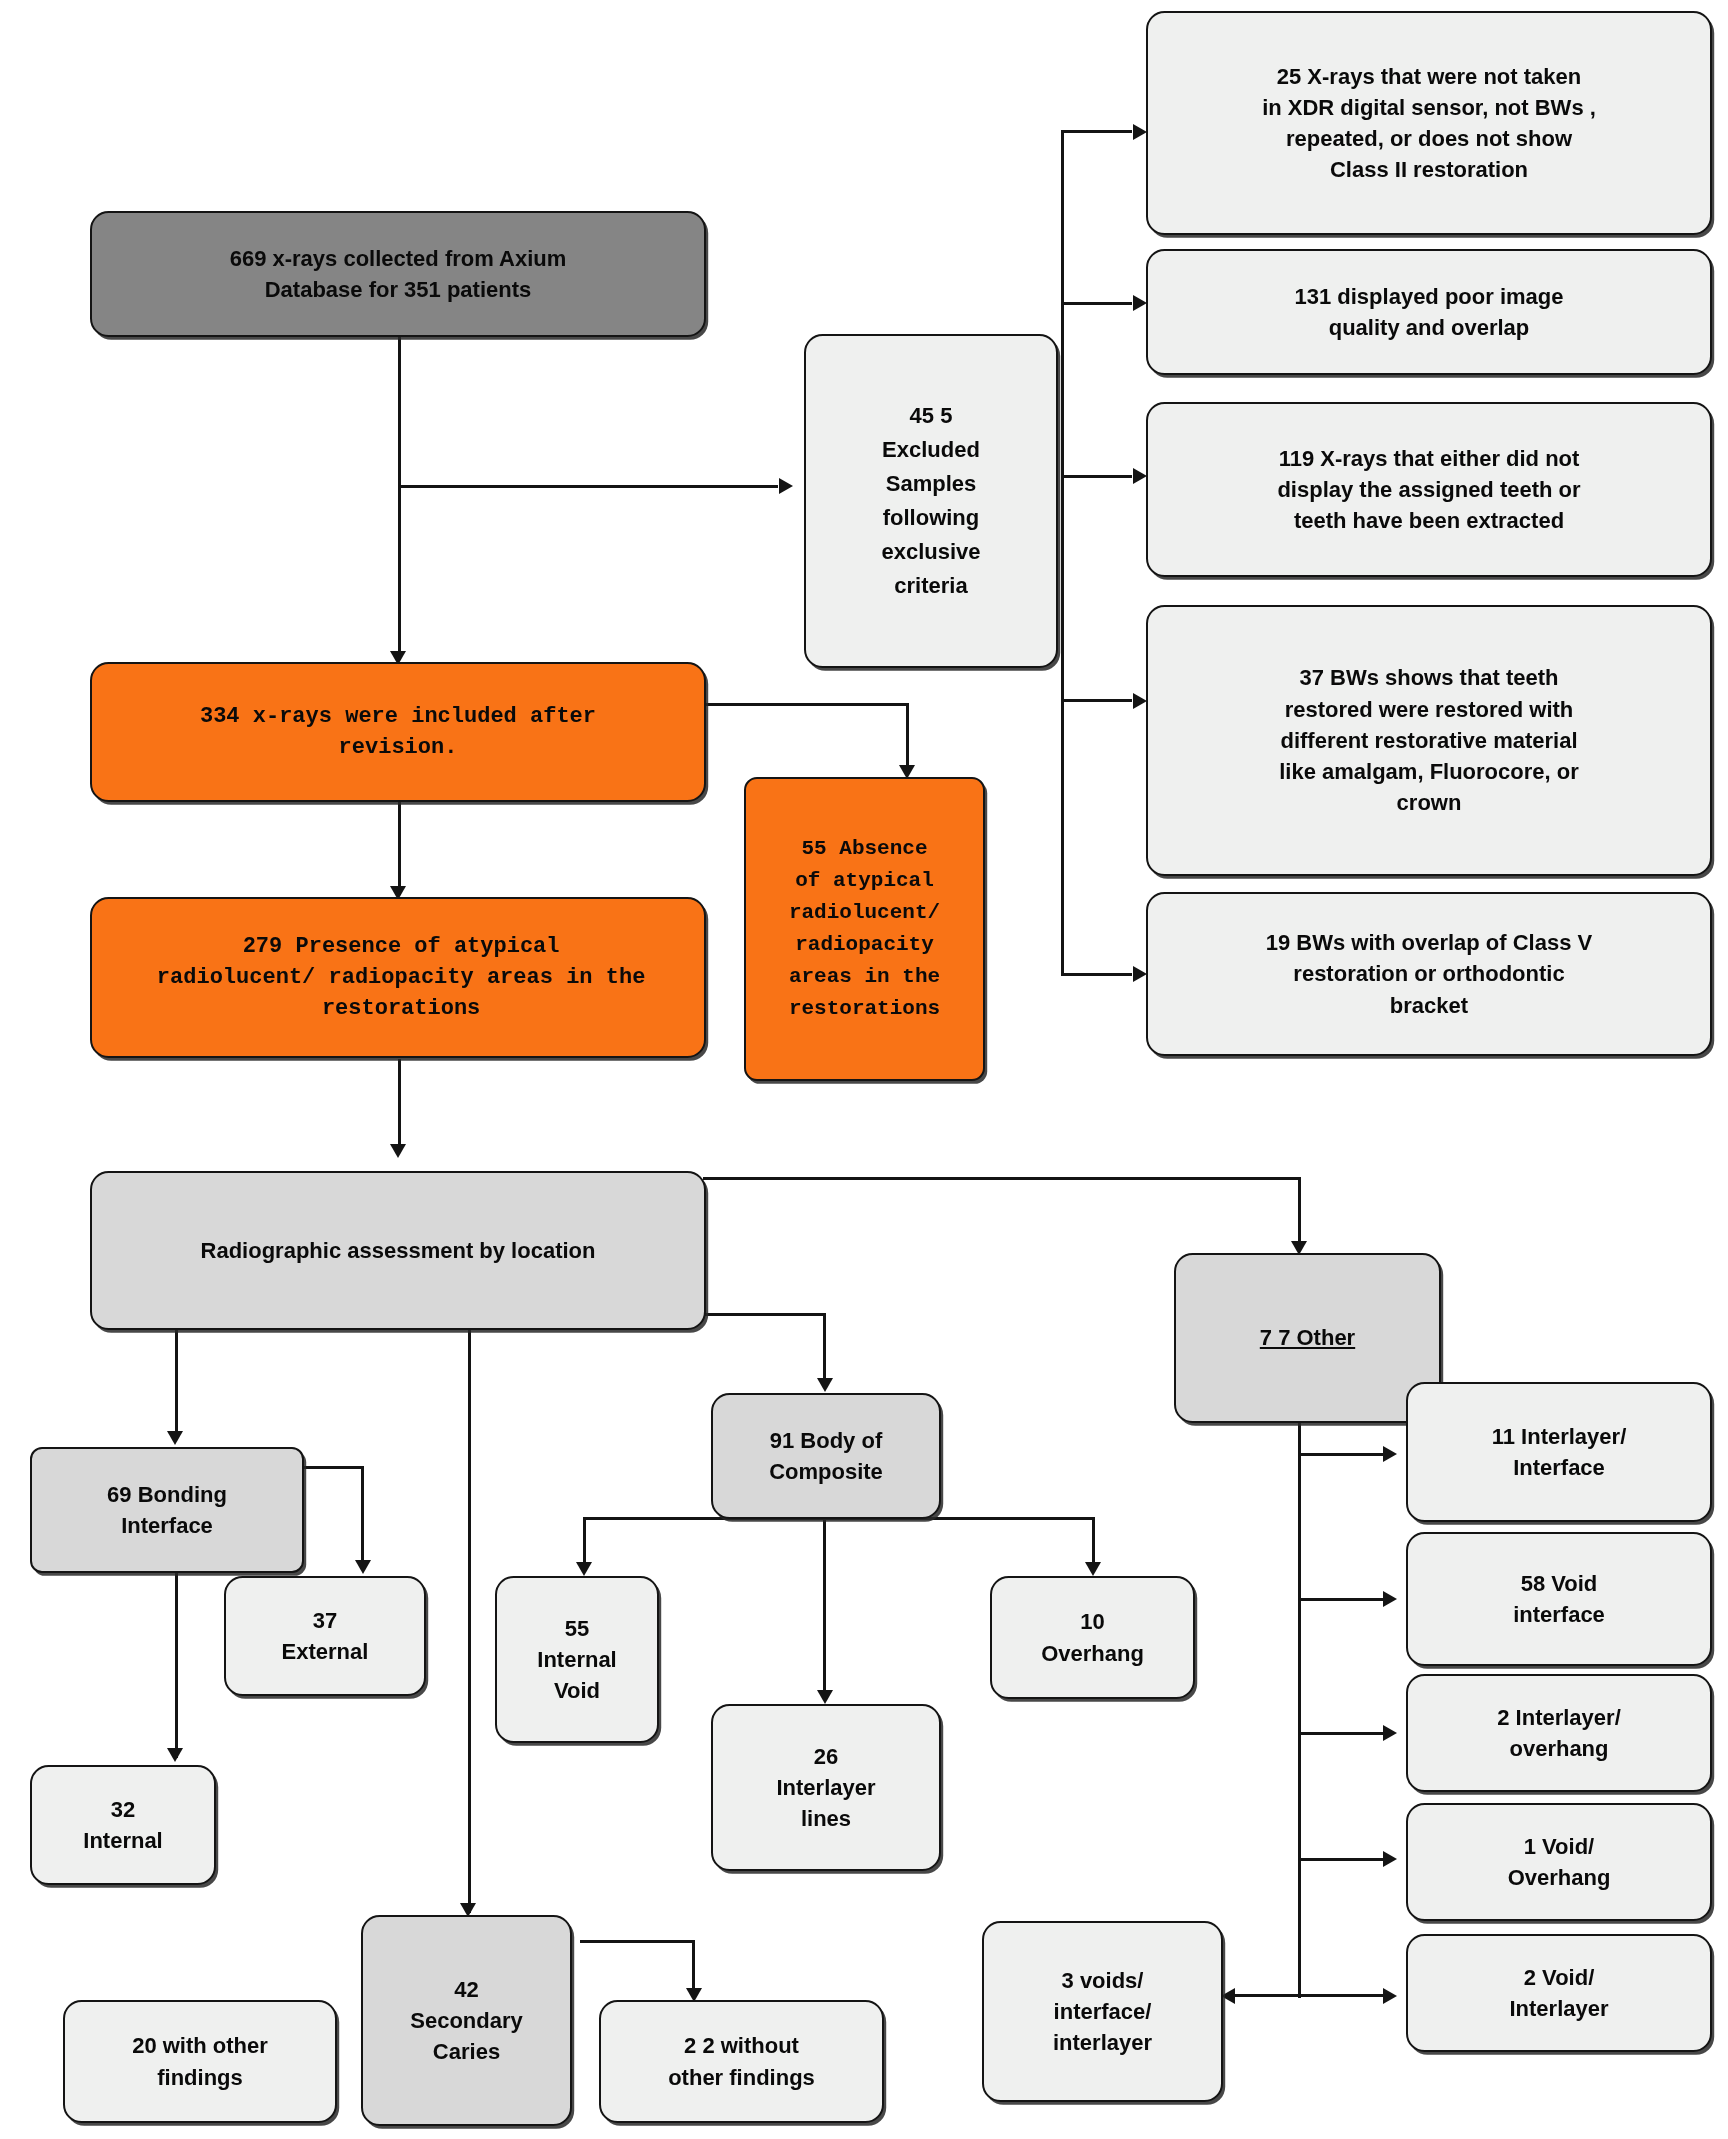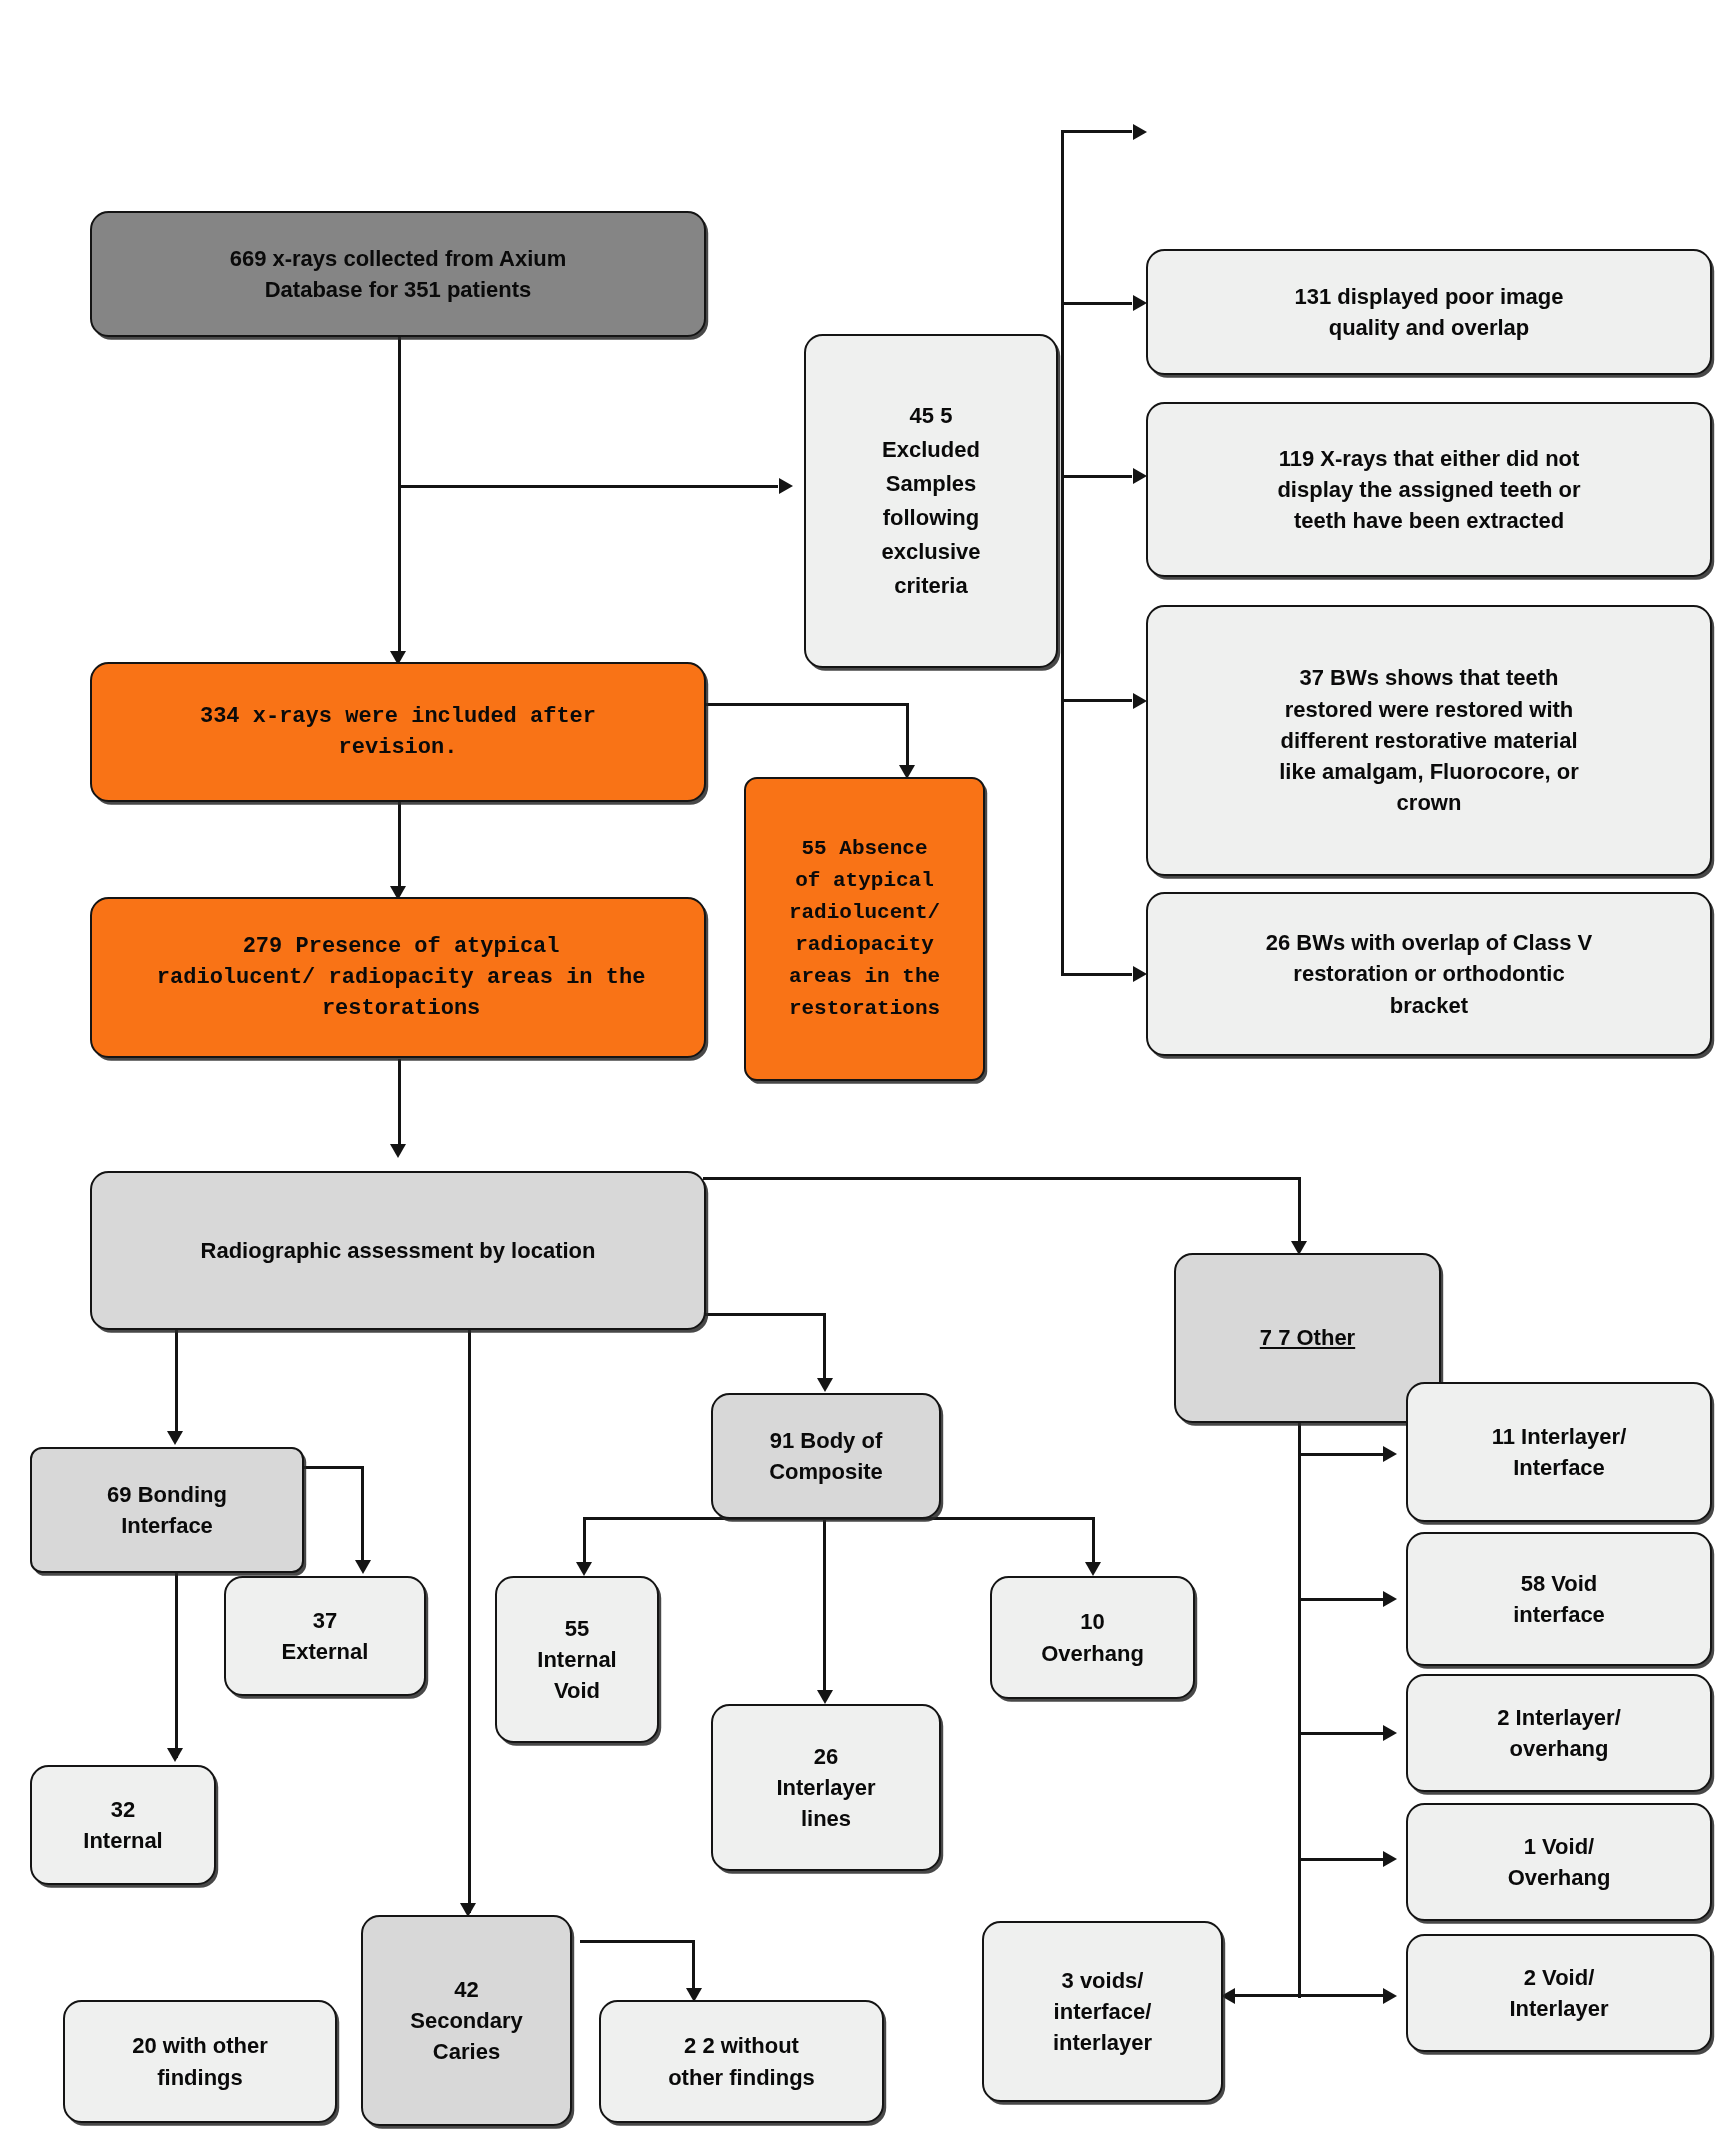--- a/index.html
+++ b/index.html
@@ -159,35 +159,39 @@
   <div class="node fill-dark fs-md" style="left:90px; top:211px; width:616px; height:126px;">669 x-rays collected from Axium
 Database for 351 patients</div>
 
   <div class="node fill-pale fs-md" style="left:804px; top:334px; width:254px; height:334px; line-height:1.55;">45 5
 Excluded
 Samples
 following
 exclusive
 criteria</div>
 
+  <div class="node fill-pale fs-md" style="left:1146px; top:11px; width:566px; height:224px;">25 X-rays that were not taken
+in XDR digital sensor, not BWs ,
+repeated, or does not show
+Class II restoration</div>
 
   <div class="node fill-pale fs-md" style="left:1146px; top:249px; width:566px; height:126px;">131 displayed poor image
 quality and overlap</div>
 
   <div class="node fill-pale fs-md" style="left:1146px; top:402px; width:566px; height:175px;">119 X-rays that either did not
 display the assigned teeth or
 teeth have been  extracted</div>
 
   <div class="node fill-pale fs-md" style="left:1146px; top:605px; width:566px; height:271px;">37 BWs shows that teeth
 restored were restored with
 different restorative material
 like amalgam, Fluorocore, or
 crown</div>
 
-  <div class="node fill-pale fs-md" style="left:1146px; top:892px; width:566px; height:164px;">26 BWs with overlap of Class V
+  <div class="node fill-pale fs-md" style="left:1146px; top:892px; width:566px; height:164px;">19 BWs with overlap of Class V
 restoration or orthodontic
 bracket</div>
 
   <div class="node fill-mid fs-md" style="left:90px; top:662px; width:616px; height:140px;">334 x-rays were included after
 revision.</div>
 
   <div class="node fill-mid fs-sm" style="left:744px; top:777px; width:241px; height:304px; line-height:1.52;border-radius:13px;">55 Absence
 of atypical
 radiolucent/
 radiopacity

